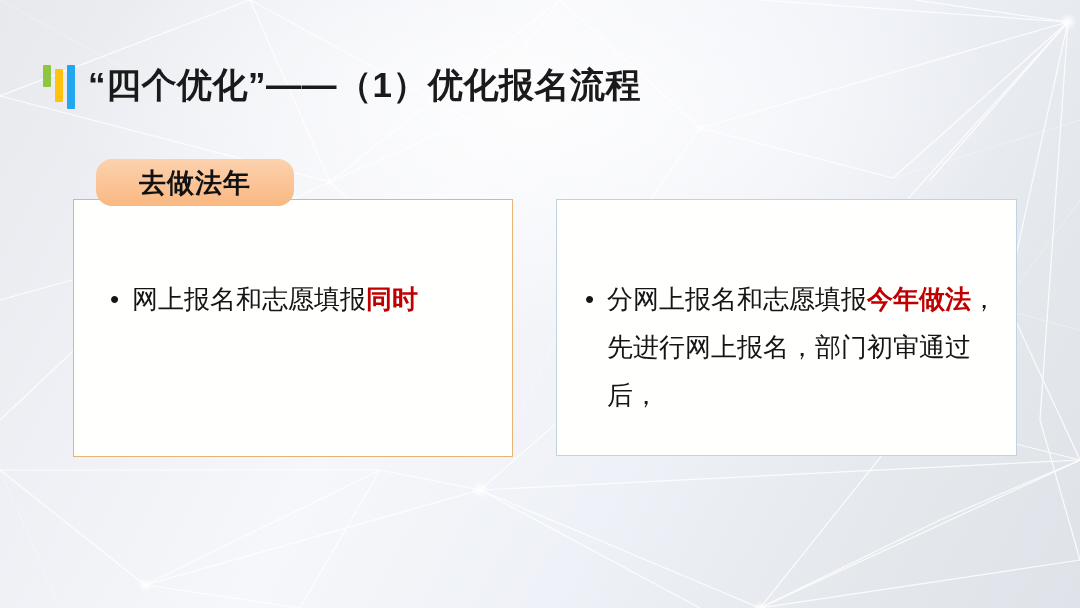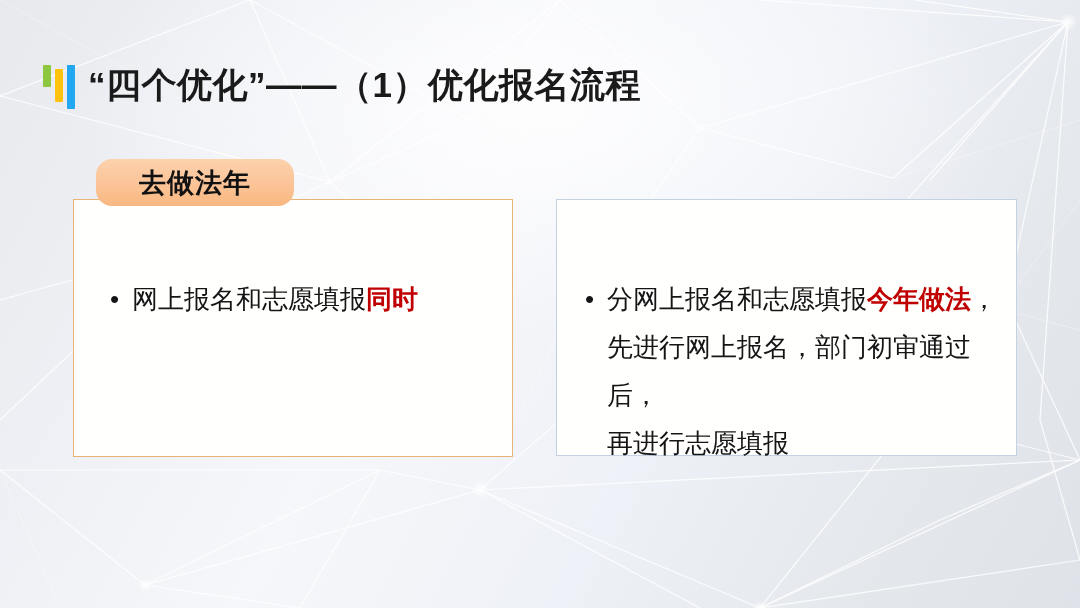--- a/index.html
+++ b/index.html
@@ -281,19 +281,15 @@
   <div class="card" id="card-right"></div>
   <div class="body-text" id="body-right">
       <div class="bullet-line">
         <span class="dot">•</span>
         <span class="ptext"><span>分网上报名和志愿填报</span><span class="hl">今年做法</span><span>，</span></span>
       </div>
       <div class="bullet-line">
         <span class="dot"></span>
         <span class="ptext"><span>先进行网上报名，部门初审通过后，</span></span>
       </div>
-      <div class="bullet-line">
-        <span class="dot"></span>
-        <span class="ptext"><span>再进行志愿填报</span></span>
-      </div>
     </div>
 
 </div>
 
 </body></html>

